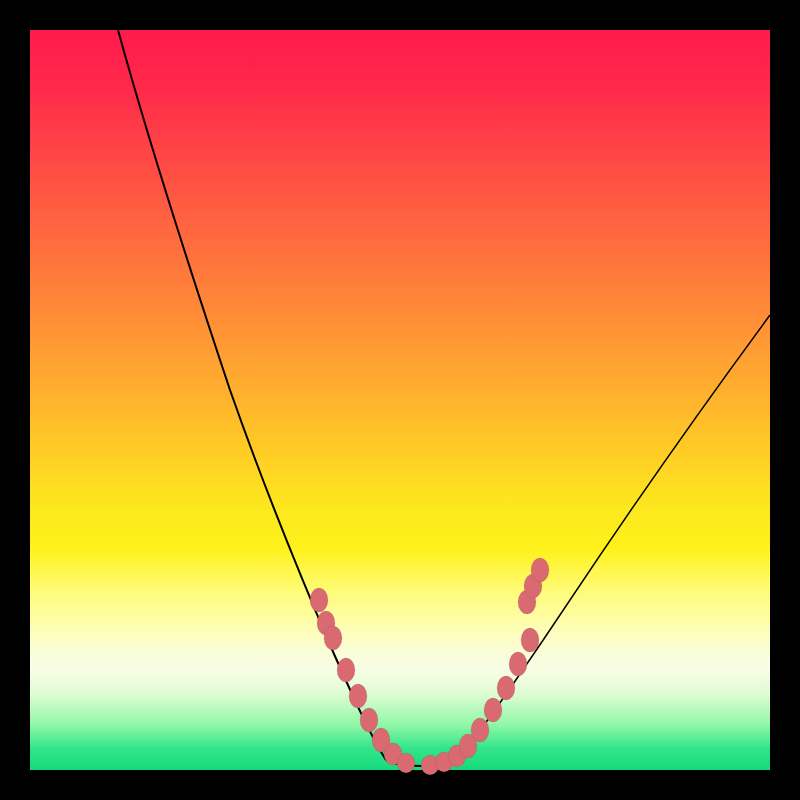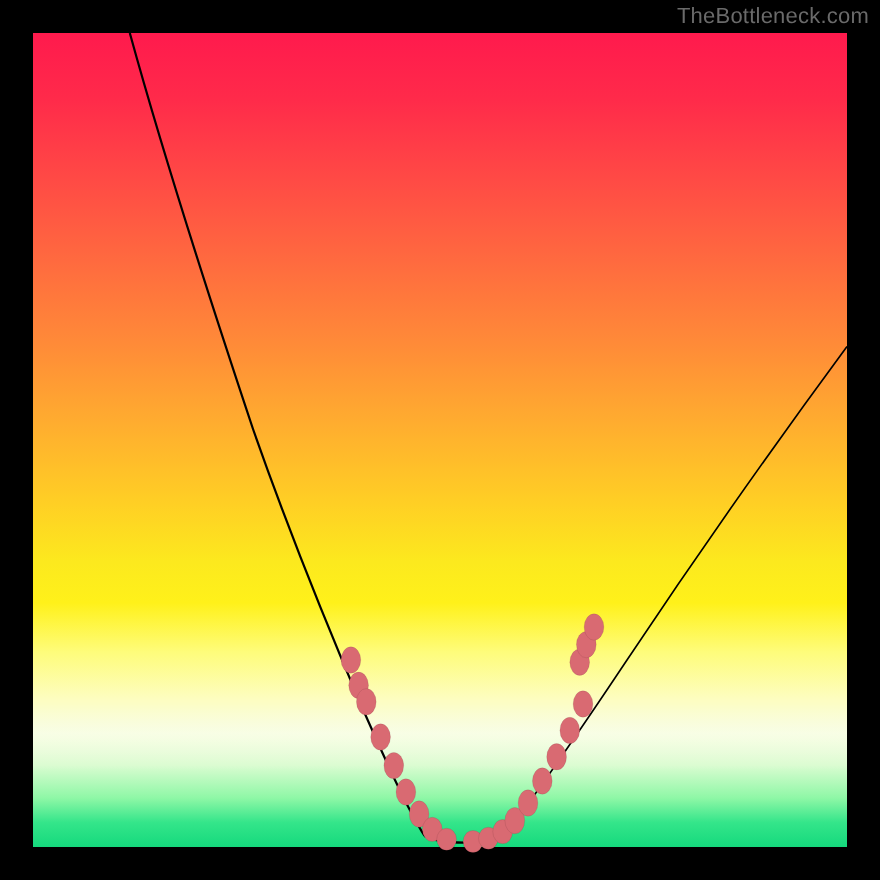--- a/index.html
+++ b/index.html
@@ -133,14 +133,13 @@
     <ellipse class="marker" cx="463" cy="680" rx="9" ry="12"></ellipse>
     <ellipse class="marker" cx="476" cy="658" rx="9" ry="12"></ellipse>
     <ellipse class="marker" cx="488" cy="634" rx="9" ry="12"></ellipse>
     <ellipse class="marker" cx="500" cy="610" rx="9" ry="12"></ellipse>
 
     <ellipse class="marker" cx="497" cy="572" rx="9" ry="12"></ellipse>
     <ellipse class="marker" cx="503" cy="556" rx="9" ry="12"></ellipse>
     <ellipse class="marker" cx="510" cy="540" rx="9" ry="12"></ellipse>
   </svg>
 
-  <div class="watermark">TheBottleneck.com</div>
 </div>
 
 </body></html>

